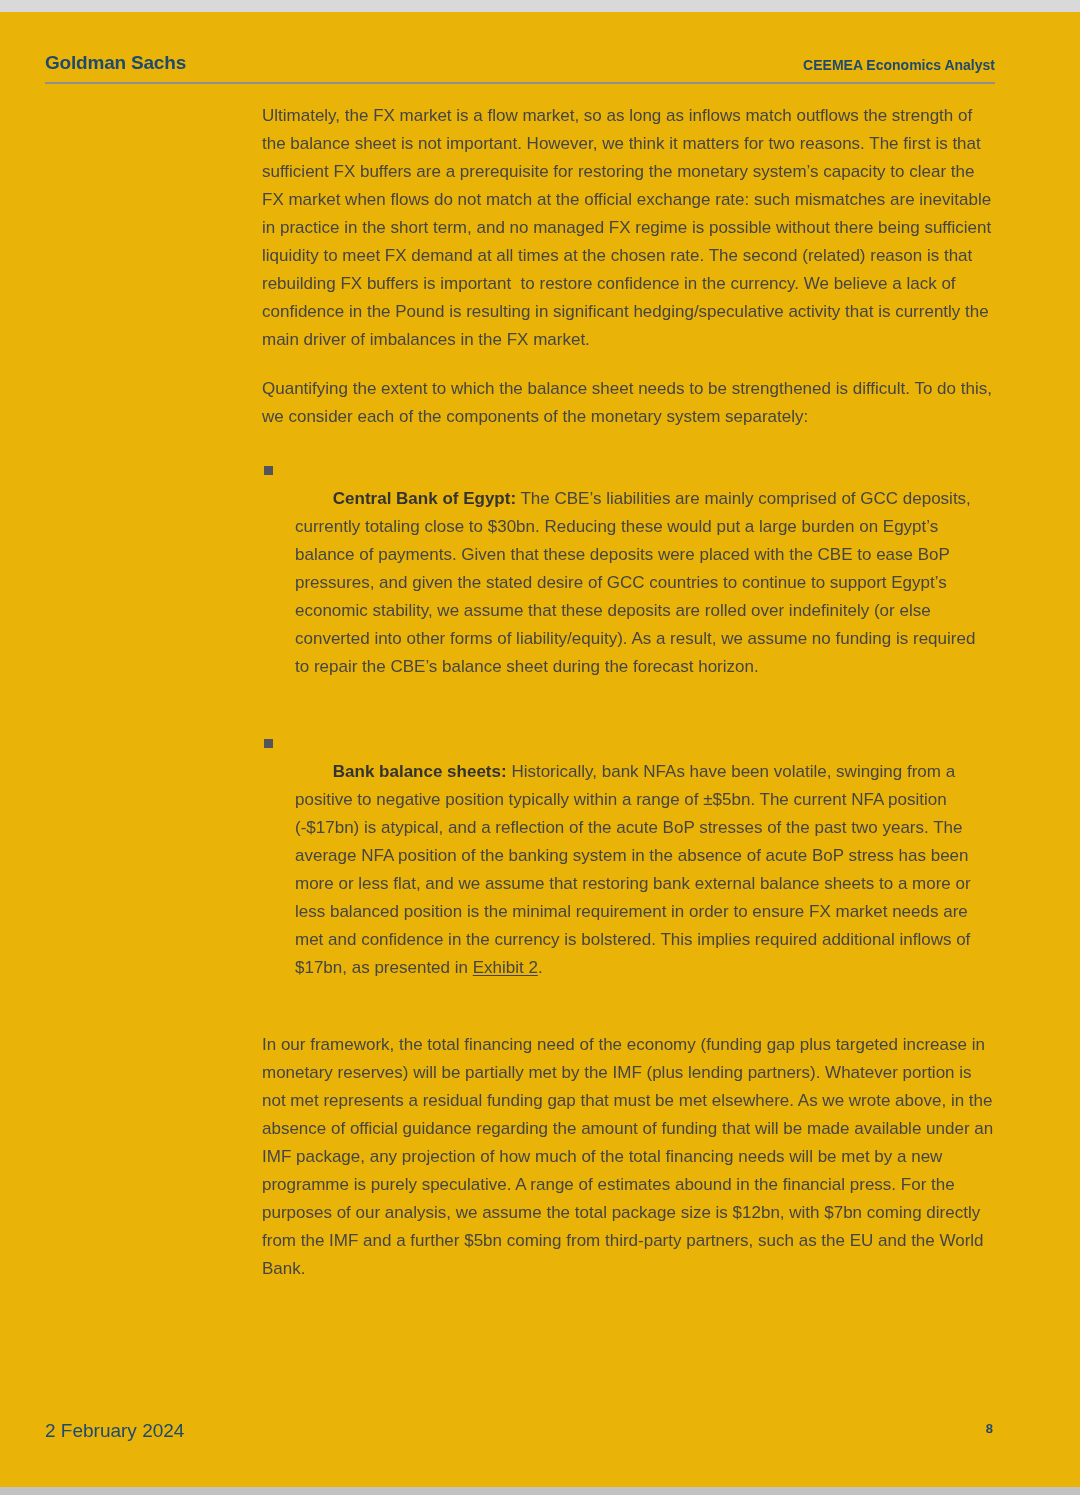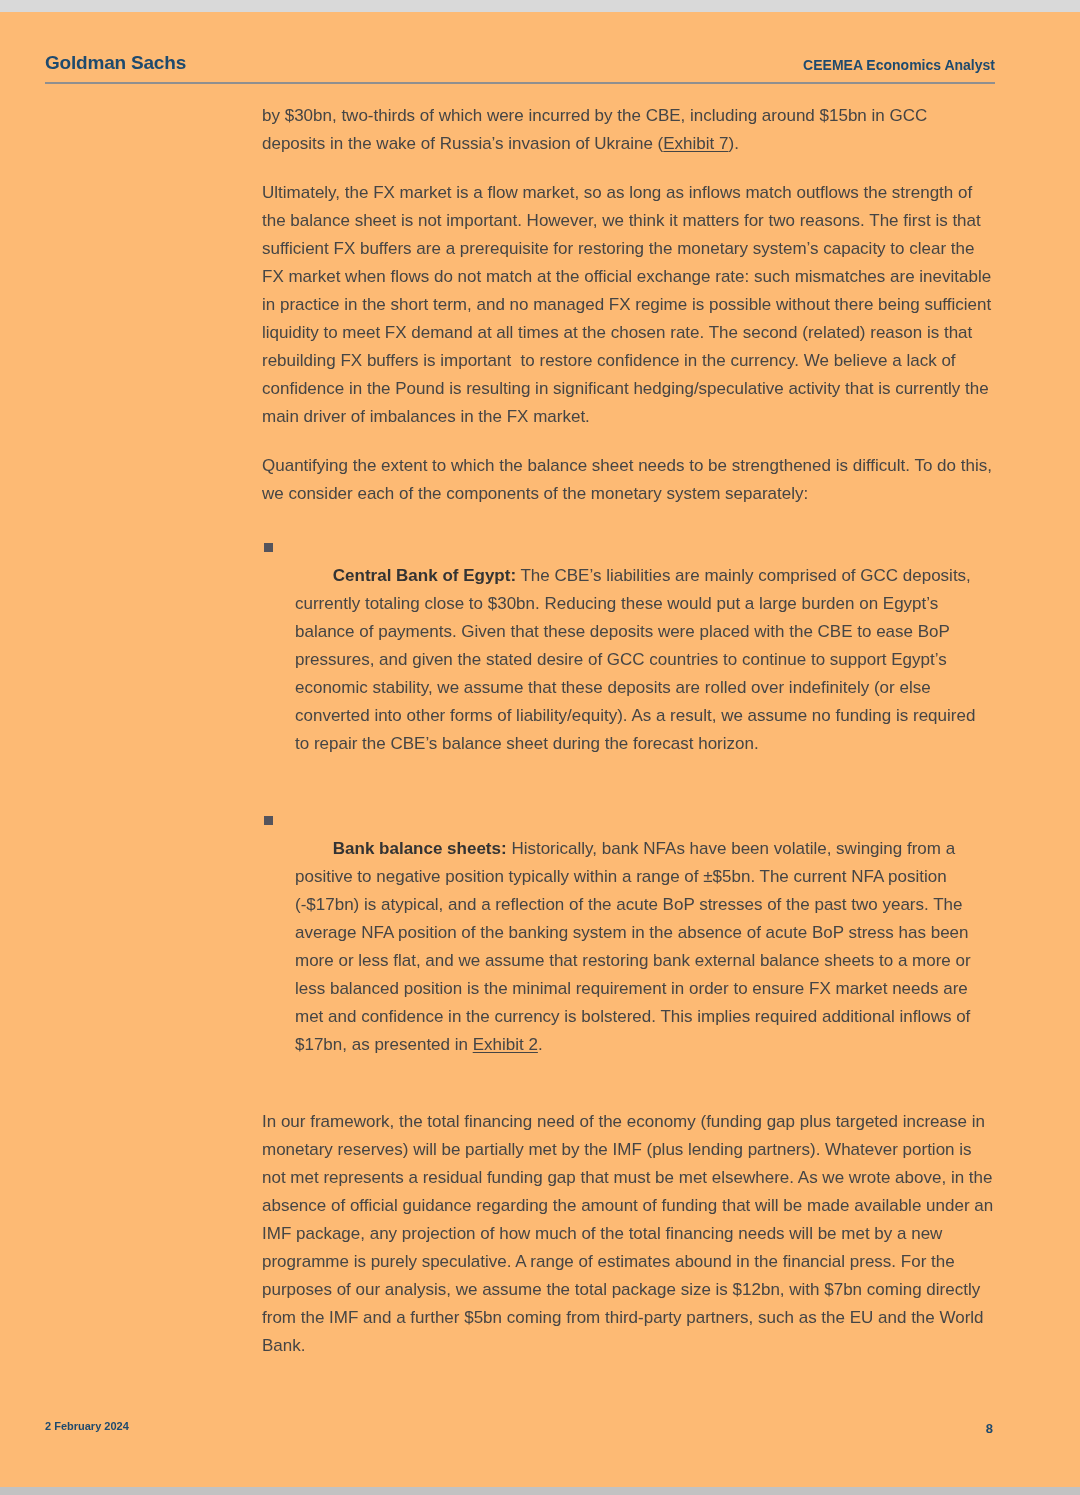--- a/index.html
+++ b/index.html
@@ -7,21 +7,21 @@
     --heading_blue:#174a7d;
     --body_text:#454545;
     --rule_gray:#8f8f8f;
     --bullet_gray:#55545c;
   }
   *{box-sizing:border-box;}
   html,body{margin:0;padding:0;background:#ffffff;}
   .page{
     position:relative;
     width:1080px;height:1495px;
-    background:#fdba74;
+    background:#eab308;
     font-family:"Liberation Sans", sans-serif;
     overflow:hidden;
   }
   .strip-top{
     position:absolute;top:0;left:0;right:0;height:12px;
     background:#d9d9d9;
   }
   .strip-bottom{
     position:absolute;bottom:0;left:0;right:0;height:8px;
     background:#c2c2c2;
@@ -61,21 +61,21 @@
   }
   .bullet-lead{font-weight:bold;color:#333333;}
   .section-heading{
     margin:34px 0 4px 0;
     font-size:17.5px;font-weight:bold;line-height:24px;
     color:var(--heading_blue);
     white-space:pre-wrap;
   }
   .footer-date{
     position:absolute;left:45px;top:1420px;
-    font-size:11px;font-weight:bold;
+    font-size:19px;font-weight:normal;
     color:var(--brand_blue);
   }
   .footer-page{
     position:absolute;right:87px;top:1421px;
     font-size:13px;font-weight:bold;
     color:var(--brand_blue);
   }
 </style>
 </head>
 <body>
@@ -83,21 +83,20 @@
 <div class="page">
 
   <div class="strip-top"></div>
 
   <div class="header-brand">Goldman Sachs</div>
   <div class="header-pub">CEEMEA Economics Analyst</div>
   <div class="header-rule"></div>
 
   <div class="content">
 
-    <p><span>by $30bn, two-thirds of which were incurred by the CBE, including around $15bn in GCC deposits in the wake of Russia’s invasion of Ukraine (</span><span class="doc-link">Exhibit 7</span><span>).</span></p>
 
     <p><span>Ultimately, the FX market is a flow market, so as long as inflows match outflows the strength of the balance sheet is not important. However, we think it matters for two reasons. The first is that sufficient FX buffers are a prerequisite for restoring the monetary system’s capacity to clear the FX market when flows do not match at the official exchange rate: such mismatches are inevitable in practice in the short term, and no managed FX regime is possible without there being sufficient liquidity to meet FX demand </span><span class="em">at all times</span><span> at the chosen rate. The second (related) reason is that rebuilding FX buffers is important  to restore confidence in the currency. We believe a lack of confidence in the Pound is resulting in significant hedging/speculative activity that is currently the main driver of imbalances in the FX market.</span></p>
 
     <p>Quantifying the extent to which the balance sheet needs to be strengthened is difficult. To do this, we consider each of the components of the monetary system separately:</p>
 
     <ul class="bullet-list">
       <li class="bullet-item">
         <span class="bullet-marker"></span><span class="bullet-lead">Central Bank of Egypt:</span><span> The CBE’s liabilities are mainly comprised of GCC deposits, currently totaling close to $30bn. Reducing these would put a large burden on Egypt’s balance of payments. Given that these deposits were placed with the CBE to ease BoP pressures, and given the stated desire of GCC countries to continue to support Egypt’s economic stability, we assume that these deposits are rolled over indefinitely (or else converted into other forms of liability/equity). As a result, we assume no funding is required to repair the CBE’s balance sheet during the forecast horizon.</span>
       </li>
       <li class="bullet-item">

